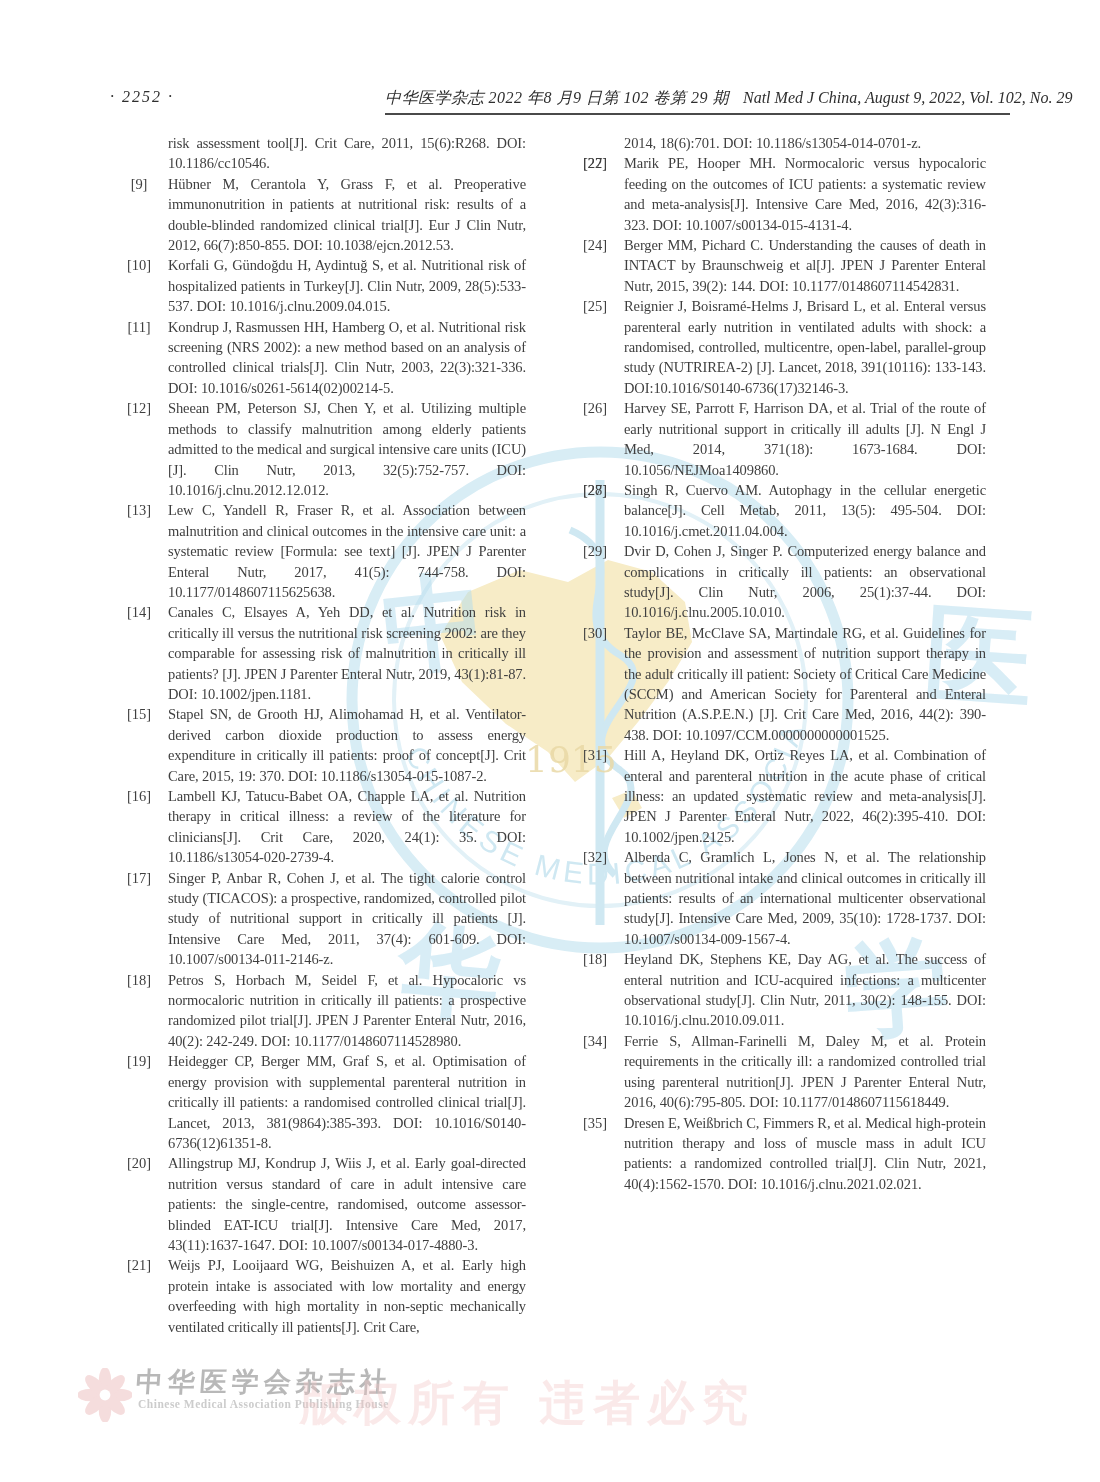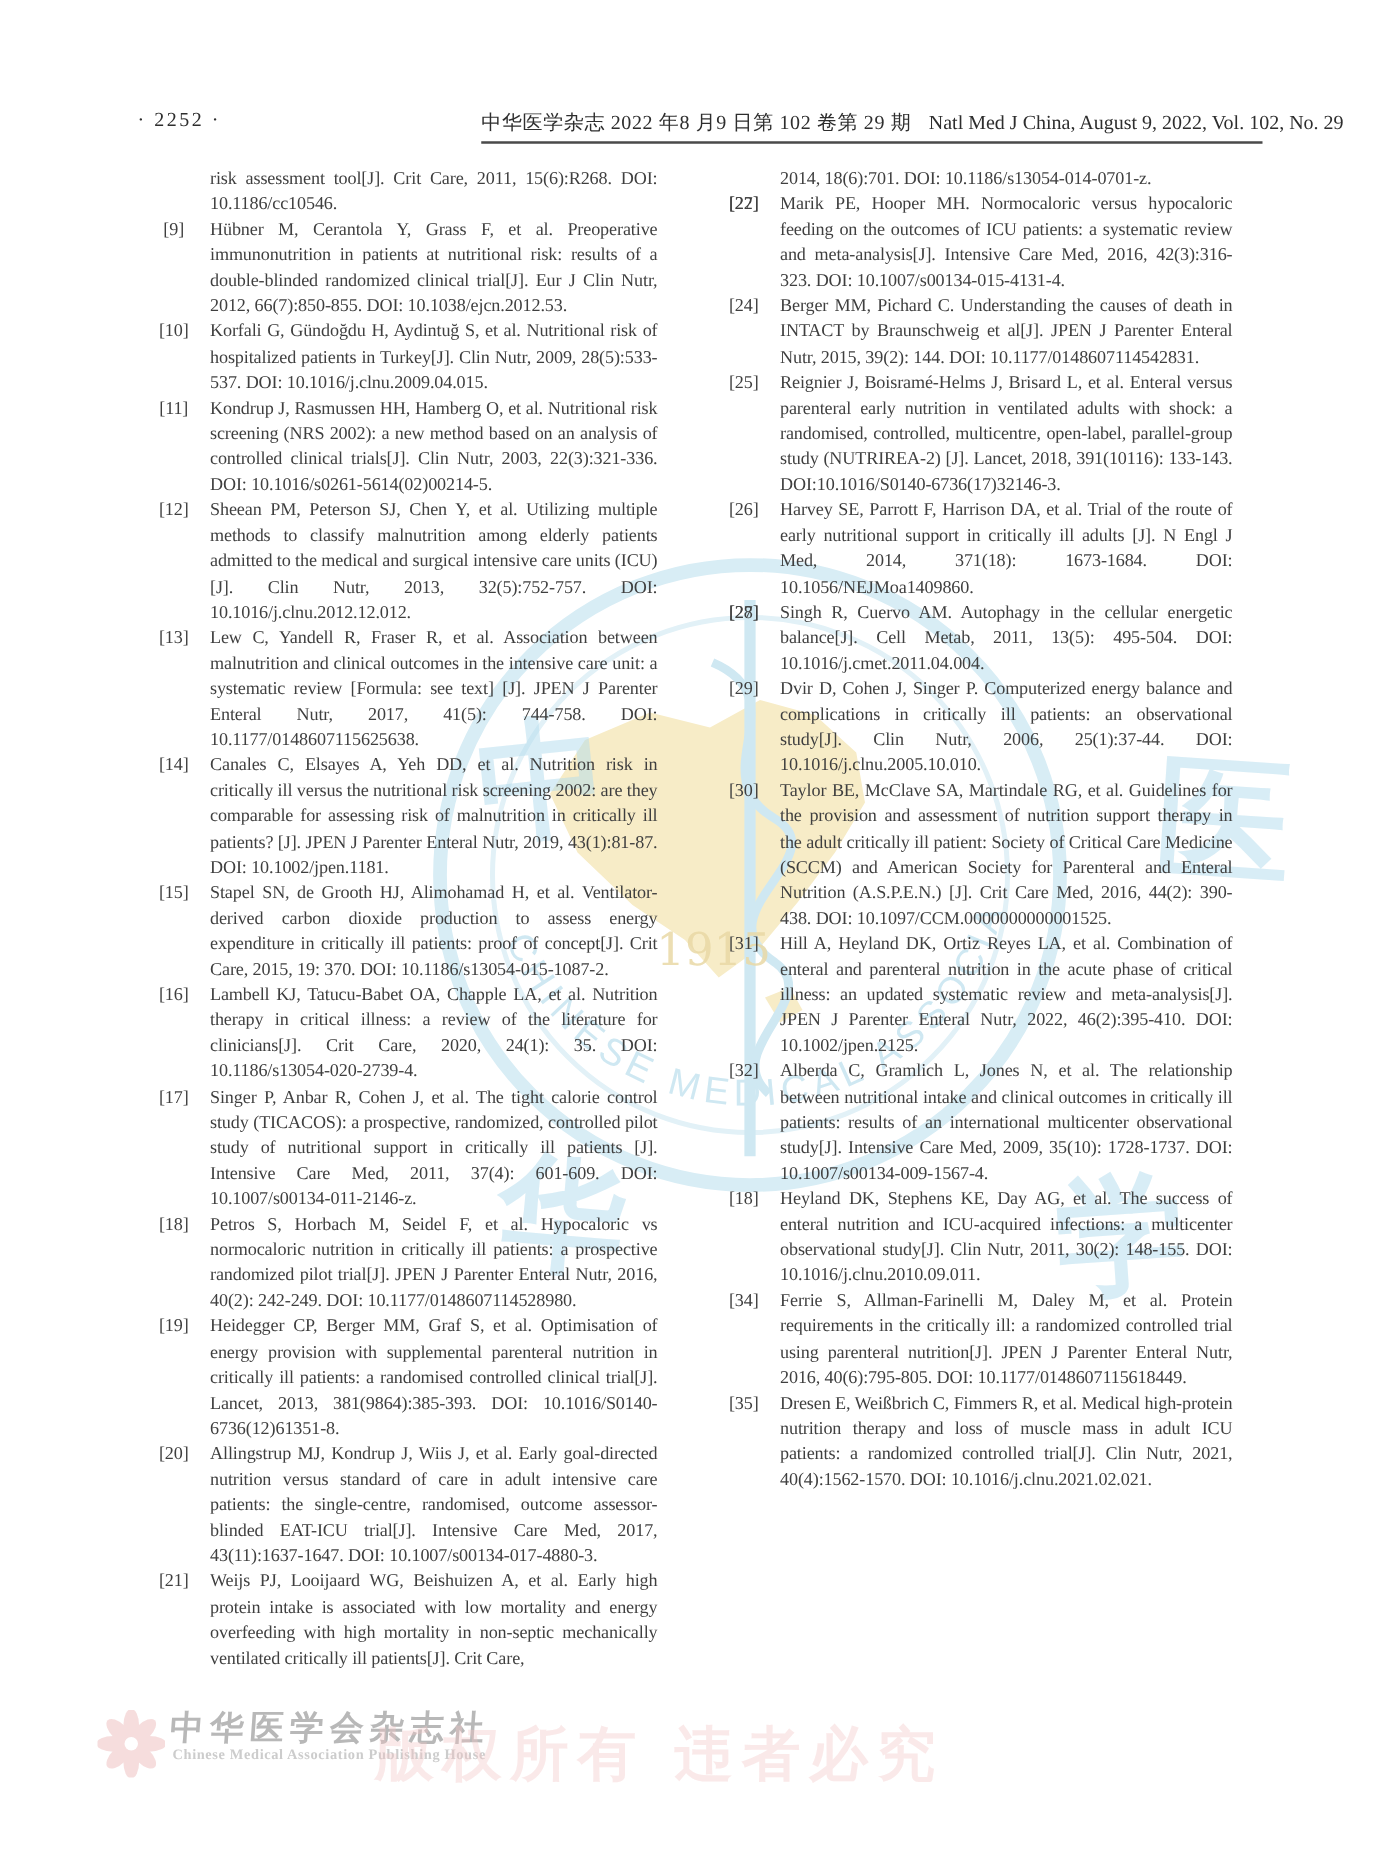--- a/index.html
+++ b/index.html
@@ -5,21 +5,21 @@
   html,body{margin:0;padding:0;background:#ffffff;}
   .page{
     position:relative;
     width:1100px;height:1482px;
     background:#ffffff;
     overflow:hidden;
     font-family:"Liberation Serif", serif;
     color:#3f3f3f;
   }
   
-  .header{position:absolute;top:88px;left:0;width:1100px;height:32px;z-index:2;}
+  .header{position:absolute;top:88px;left:0;width:1100px;height:32px;z-index:2;font-style:italic;}
   .page-number{
     position:absolute;left:110px;top:0;
     font-size:16px;color:#2e2e2e;letter-spacing:2px;
   }
   .journal-line{
     position:absolute;left:385px;top:0;width:625px;
     font-size:16px;color:#2e2e2e;
     border-bottom:2px solid #4a4a4a;
     padding-bottom:4px;
     white-space:nowrap;

